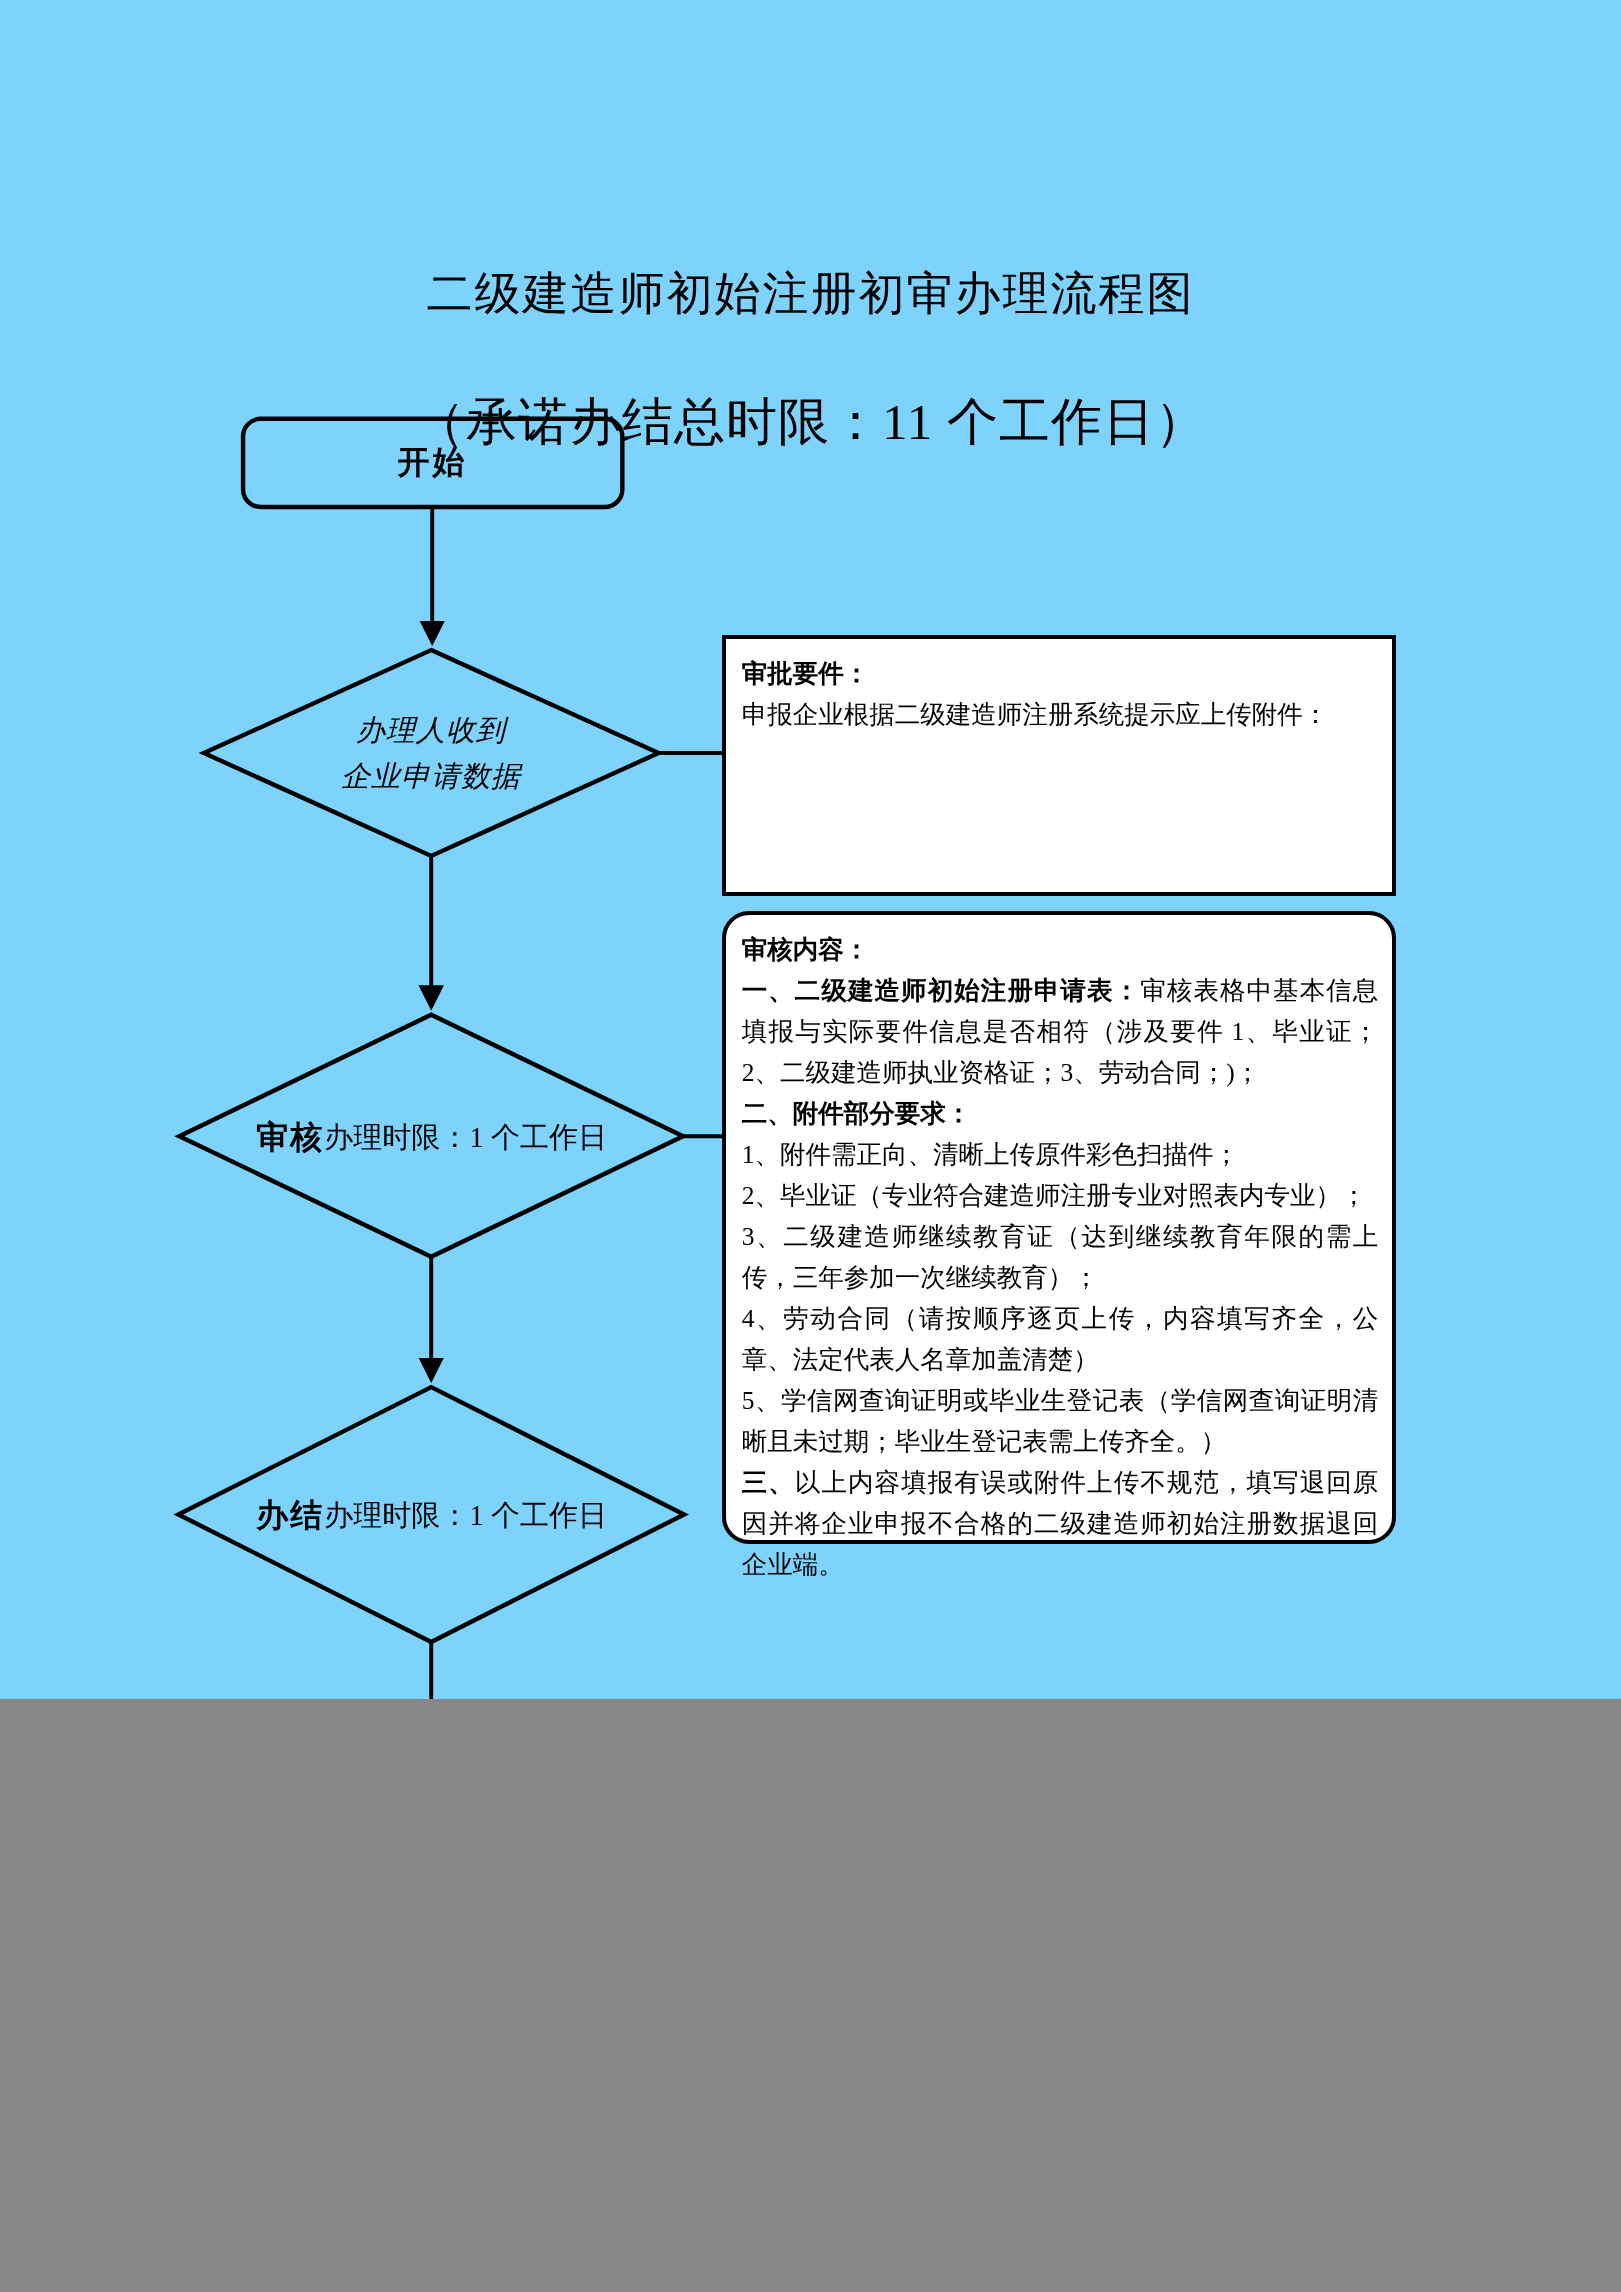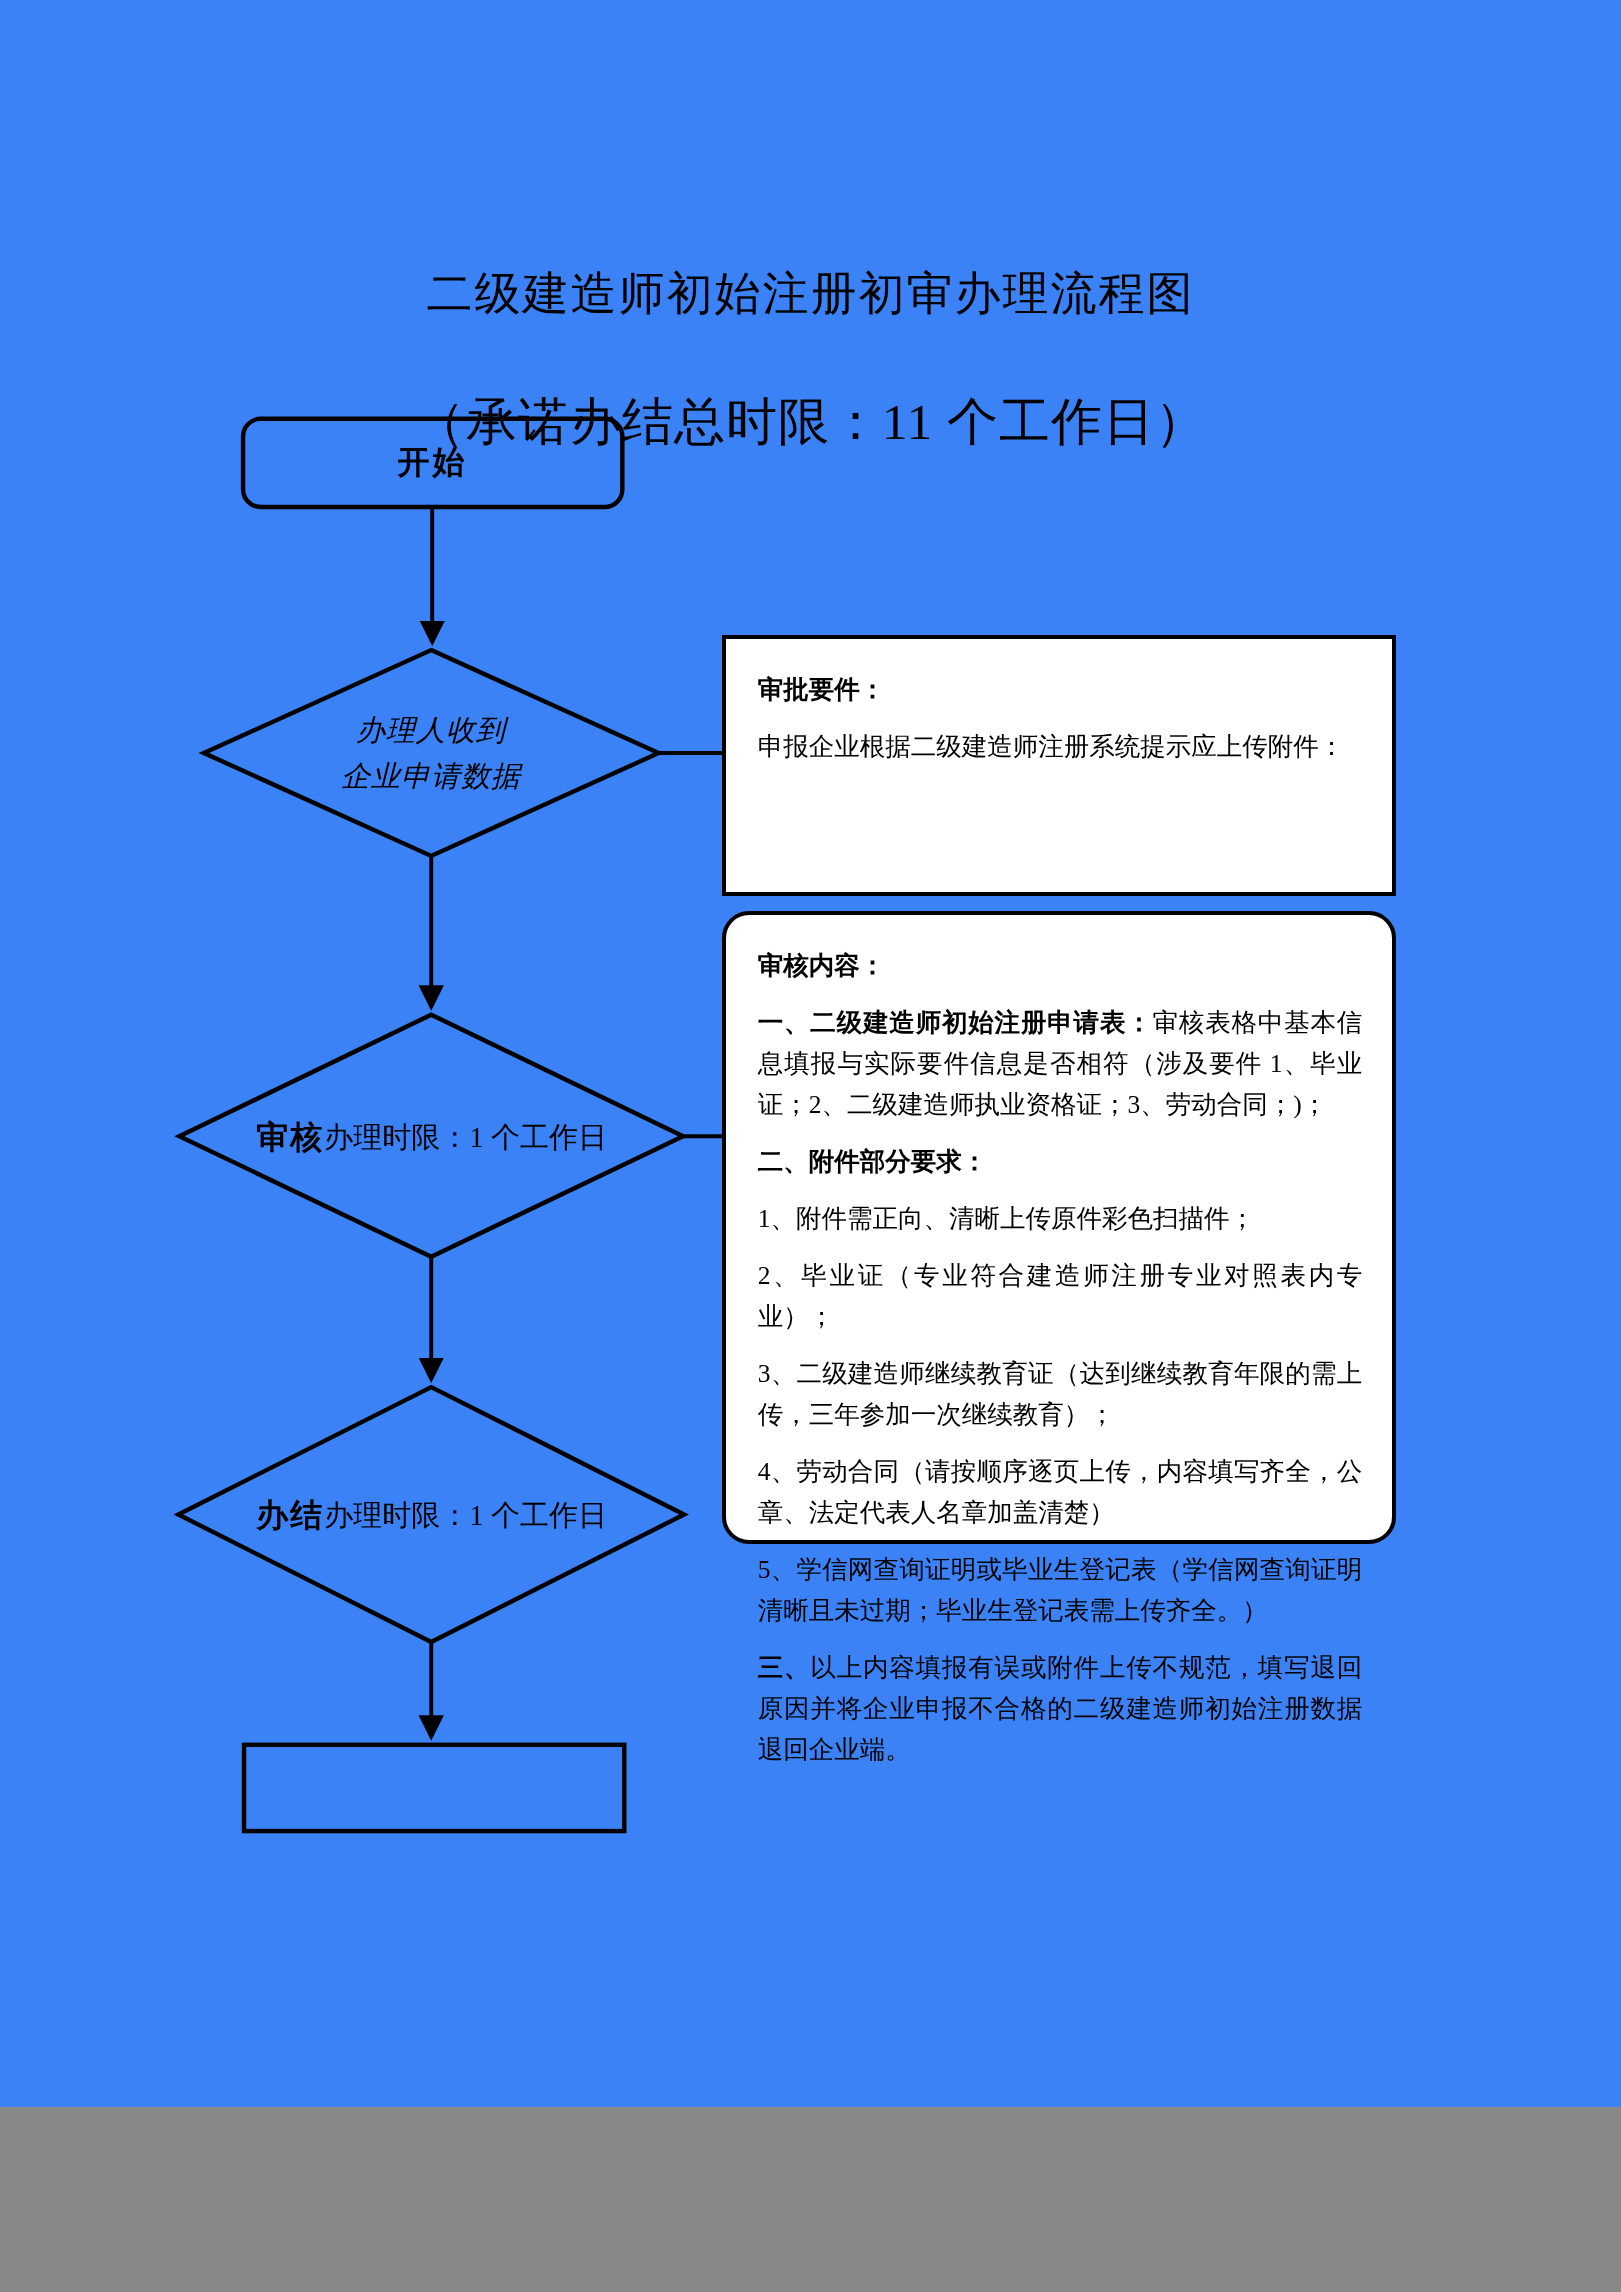--- a/index.html
+++ b/index.html
@@ -1,20 +1,20 @@
 <!DOCTYPE html>
 <html><head>
 <meta charset="utf-8">
 <style>
   html,body{margin:0;padding:0;background:#888;}
   .page{
     position:relative;
-    width:1621px;height:2107px;
+    width:1621px;height:1699px;
     margin:0 auto;
-    background:#3b82f6;
+    background:#7dd3fc;
     font-family:"Liberation Serif","DejaVu Serif",serif;
     color:#000;
     overflow:hidden;
   }
   .abs{position:absolute;}
   .title{
     left:0;top:263px;width:1621px;
     text-align:center;
     font-size:46px;
     letter-spacing:2px;
@@ -40,21 +40,21 @@
   .dlabel .dl{font-size:29px;line-height:32px;}
   .textbox{
     box-sizing:border-box;
     border:4.9px solid #000;
     background:#fff;
     padding:13.7px 13.7px 0 15.7px;
     font-size:25.5px;
     line-height:41px;
     text-align:justify;
   }
-  .textbox p{margin:16px;}
+  .textbox p{margin:0;}
   .b{font-weight:bold;}
 </style>
 </head>
 <body>
 
 <div class="page">
 
   <div class="abs title">二级建造师初始注册初审办理流程图</div>
   <div class="abs subtitle">（承诺办结总时限：11 个工作日）</div>
 

